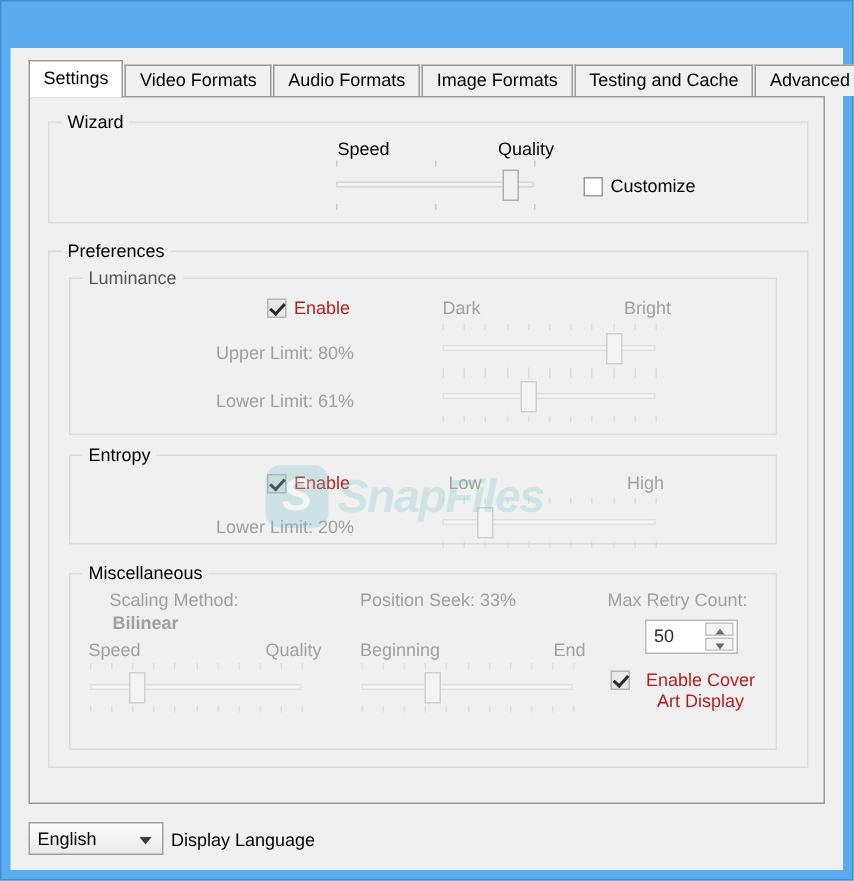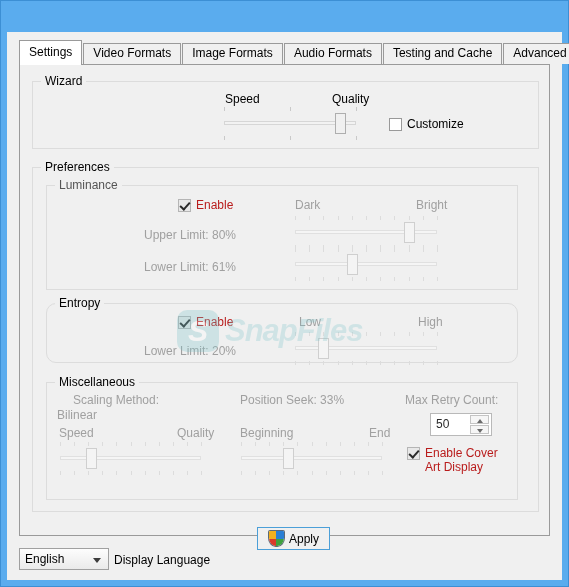--- a/index.html
+++ b/index.html
@@ -45,20 +45,21 @@
     background:#cf4d4d;border:none;cursor:pointer;
     color:#ffffff;font-size:14px;line-height:22px;text-align:center;
     padding:0;font-family:"Liberation Sans",sans-serif;
   }
 
   
   .client{
     position:absolute;left:6px;top:31px;width:555px;height:548px;
     background:#f0f0f0;
     box-sizing:border-box;
+    text-align:center;
   }
 
   
   .tabstrip{
     position:absolute;left:12px;top:9px;height:23px;
     display:flex;align-items:flex-end;
   }
   .tab{
     box-sizing:border-box;
     height:21px;line-height:19px;
@@ -226,22 +227,22 @@
 <body>
 
 <div class="window">
 
 
   <div class="client">
 
     <div class="tabstrip">
       <div class="tab active">Settings</div>
       <div class="tab">Video Formats</div>
+      <div class="tab">Audio Formats</div>
       <div class="tab">Image Formats</div>
-      <div class="tab">Audio Formats</div>
       <div class="tab">Testing and Cache</div>
       <div class="tab">Advanced</div>
 
     </div>
 
     <div class="tabpanel">
 
       <div class="group" style="left:12px;top:16px;width:507px;height:68px;">
         <span class="glabel">Wizard</span>
 
@@ -341,21 +342,21 @@
                 <i style="left:50%"></i>
                 <i style="left:60%"></i>
                 <i style="left:70%"></i>
                 <i style="left:80%"></i>
                 <i style="left:90%"></i>
                 <i style="left:100%"></i>
             </div>
           </div>
         </div>
 
-        <div class="group" style="left:13px;top:135px;width:472px;height:60px;border-radius:10px;">
+        <div class="group" style="left:13px;top:135px;width:472px;height:60px;">
           <span class="glabel">Entropy</span>
 
           <div class="chk disabled" style="left:131px;top:11px;">
             <span class="box checked"></span>
             <span class="ctext">Enable</span>
           </div>
 
           <span class="lbl dis" style="left:252px;top:11px;">Low</span>
           <span class="lbl dis" style="left:371px;top:11px;">High</span>
 
@@ -389,21 +390,21 @@
                 <i style="left:90%"></i>
                 <i style="left:100%"></i>
             </div>
           </div>
         </div>
 
         <div class="group" style="left:13px;top:214px;width:472px;height:118px;">
           <span class="glabel">Miscellaneous</span>
 
           <span class="lbl dis" style="left:26px;top:10px;">Scaling Method:</span>
-          <span class="lbl dis" style="left:10px;top:25px;">Bilinear</span>
+          <span class="lbl dis" style="left:28px;top:25px;font-weight:bold;">Bilinear</span>
           <span class="lbl dis" style="left:12px;top:43px;">Speed</span>
           <span class="lbl dis" style="left:130px;top:43px;">Quality</span>
 
           <div class="slider dis" style="left:13px;top:64px;width:141px;">
             <div class="ticks top">
               <i style="left:0%"></i>
                 <i style="left:10%"></i>
                 <i style="left:20%"></i>
                 <i style="left:30%"></i>
                 <i style="left:40%"></i>
@@ -479,29 +480,20 @@
             </div>
           </div>
 
           <div class="chk disabled" style="left:360px;top:63px;width:102px;">
             <span class="box checked"></span>
             <span class="ctext" style="white-space:normal;">Enable Cover Art Display</span>
           </div>
         </div>
       </div>
 
-      <div class="btn" style="left:237px;top:462px;width:73px;height:23px;">
-        <span class="shield">
-          <span class="q q1"></span>
-            <span class="q q2"></span>
-            <span class="q q3"></span>
-            <span class="q q4"></span>
-        </span>
-        <span>Apply</span>
-      </div>
     </div>
 
     <div class="sel" style="left:12px;top:516px;width:90px;height:22px;">
       <span class="sv">English</span>
       <span class="carat"></span>
     </div>
     <span class="lbl" style="left:107px;top:521px;">Display Language</span>
 
   </div>
 

